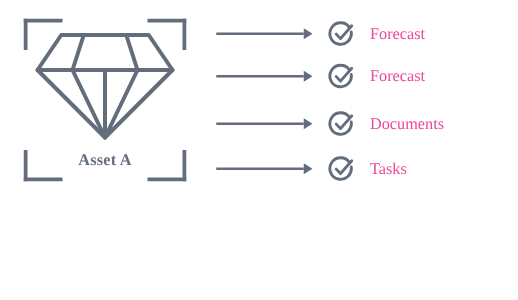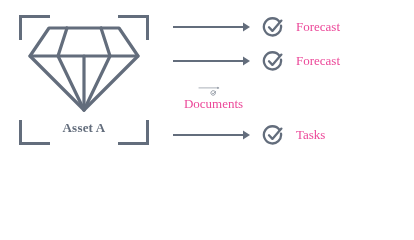--- a/index.html
+++ b/index.html
@@ -129,21 +129,21 @@
         <svg class="arrow-svg" width="86" height="14" viewBox="0 0 86 14">
           <line x1="8" y1="7" x2="78" y2="7" stroke="#636d7c" stroke-width="2"></line>
           <path d="M78 2.6 L85 7 L78 11.4 Z" fill="#636d7c"></path>
         </svg>
         <svg class="check-svg" width="23" height="23" viewBox="0 0 23 23">
           <path d="M17.6 6.0 A8.6 8.6 0 1 0 19.0 9.6" fill="none" stroke="#636d7c" stroke-width="2.3" stroke-linecap="round"></path>
           <path d="M7.0 11.3 L10.4 14.9 L19.4 4.6" fill="none" stroke="#636d7c" stroke-width="2.3" stroke-linecap="round" stroke-linejoin="round"></path>
         </svg>
         <span class="row-label">Forecast</span>
       </div>
-      <div class="row" style="top: 86px; flex-direction: column;">
+      <div class="row" style="top: 86px;">
         <svg class="arrow-svg" width="86" height="14" viewBox="0 0 86 14">
           <line x1="8" y1="7" x2="78" y2="7" stroke="#636d7c" stroke-width="2"></line>
           <path d="M78 2.6 L85 7 L78 11.4 Z" fill="#636d7c"></path>
         </svg>
         <svg class="check-svg" width="23" height="23" viewBox="0 0 23 23">
           <path d="M17.6 6.0 A8.6 8.6 0 1 0 19.0 9.6" fill="none" stroke="#636d7c" stroke-width="2.3" stroke-linecap="round"></path>
           <path d="M7.0 11.3 L10.4 14.9 L19.4 4.6" fill="none" stroke="#636d7c" stroke-width="2.3" stroke-linecap="round" stroke-linejoin="round"></path>
         </svg>
         <span class="row-label">Documents</span>
       </div>

